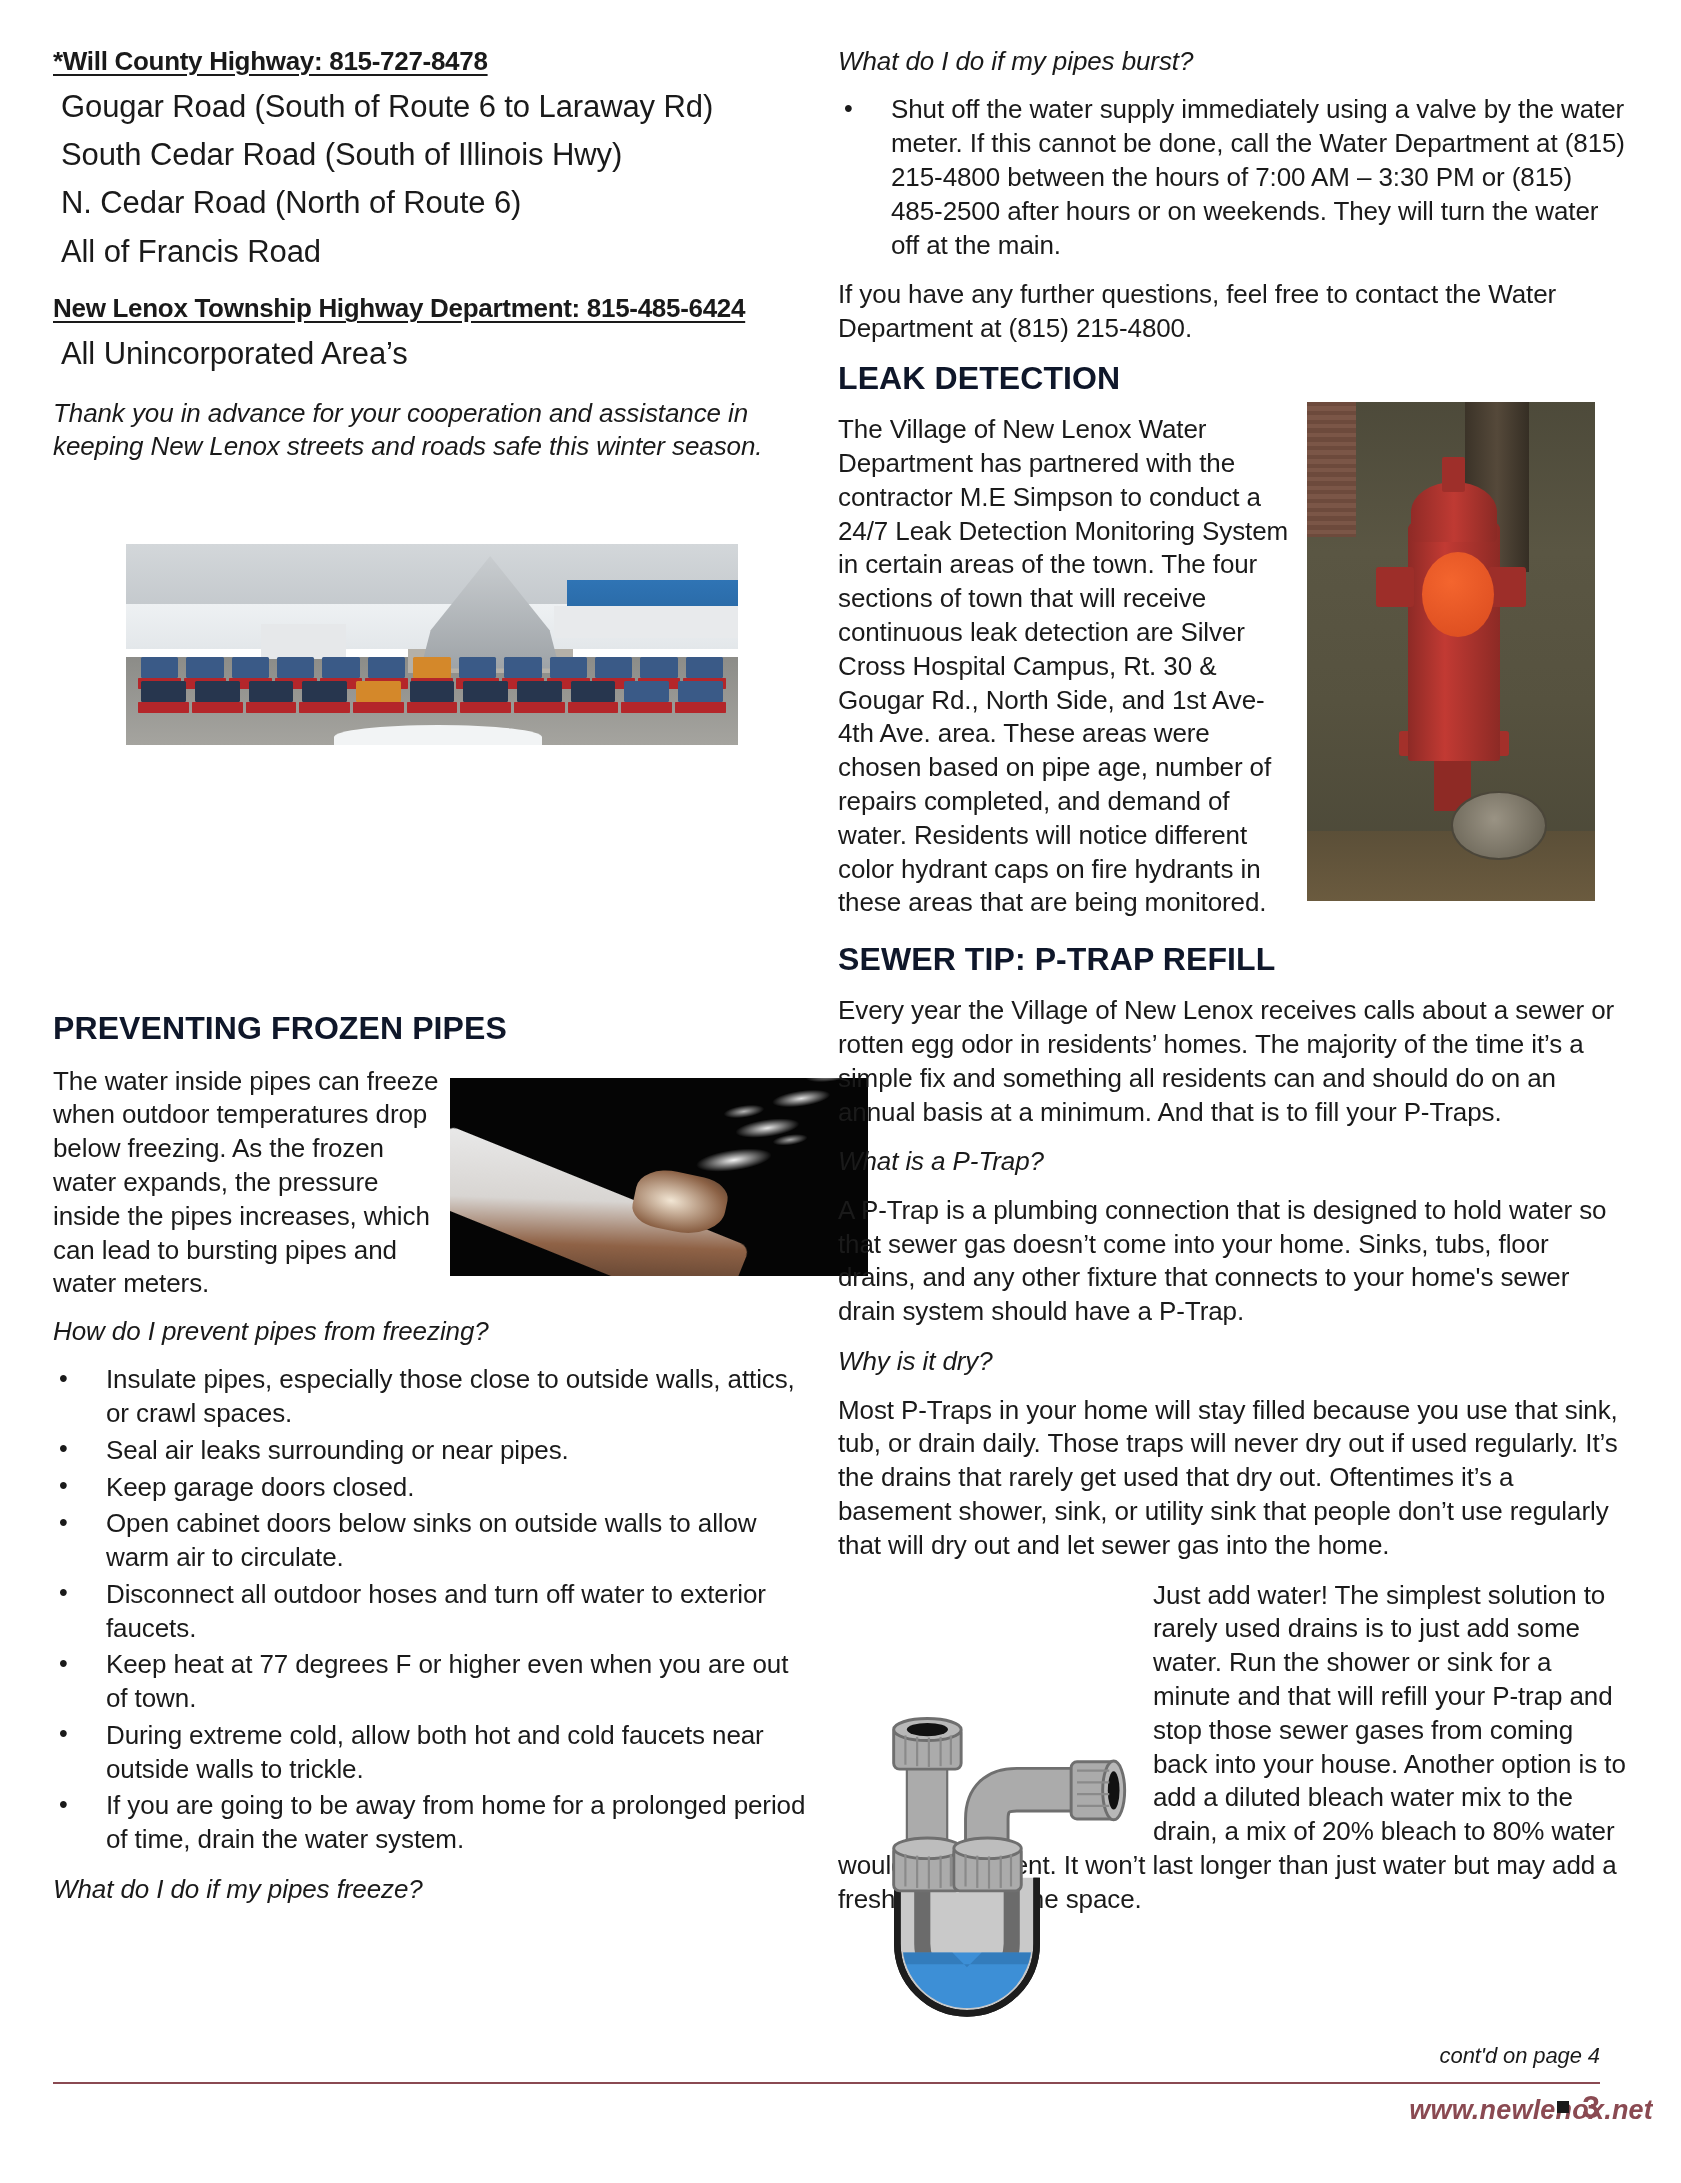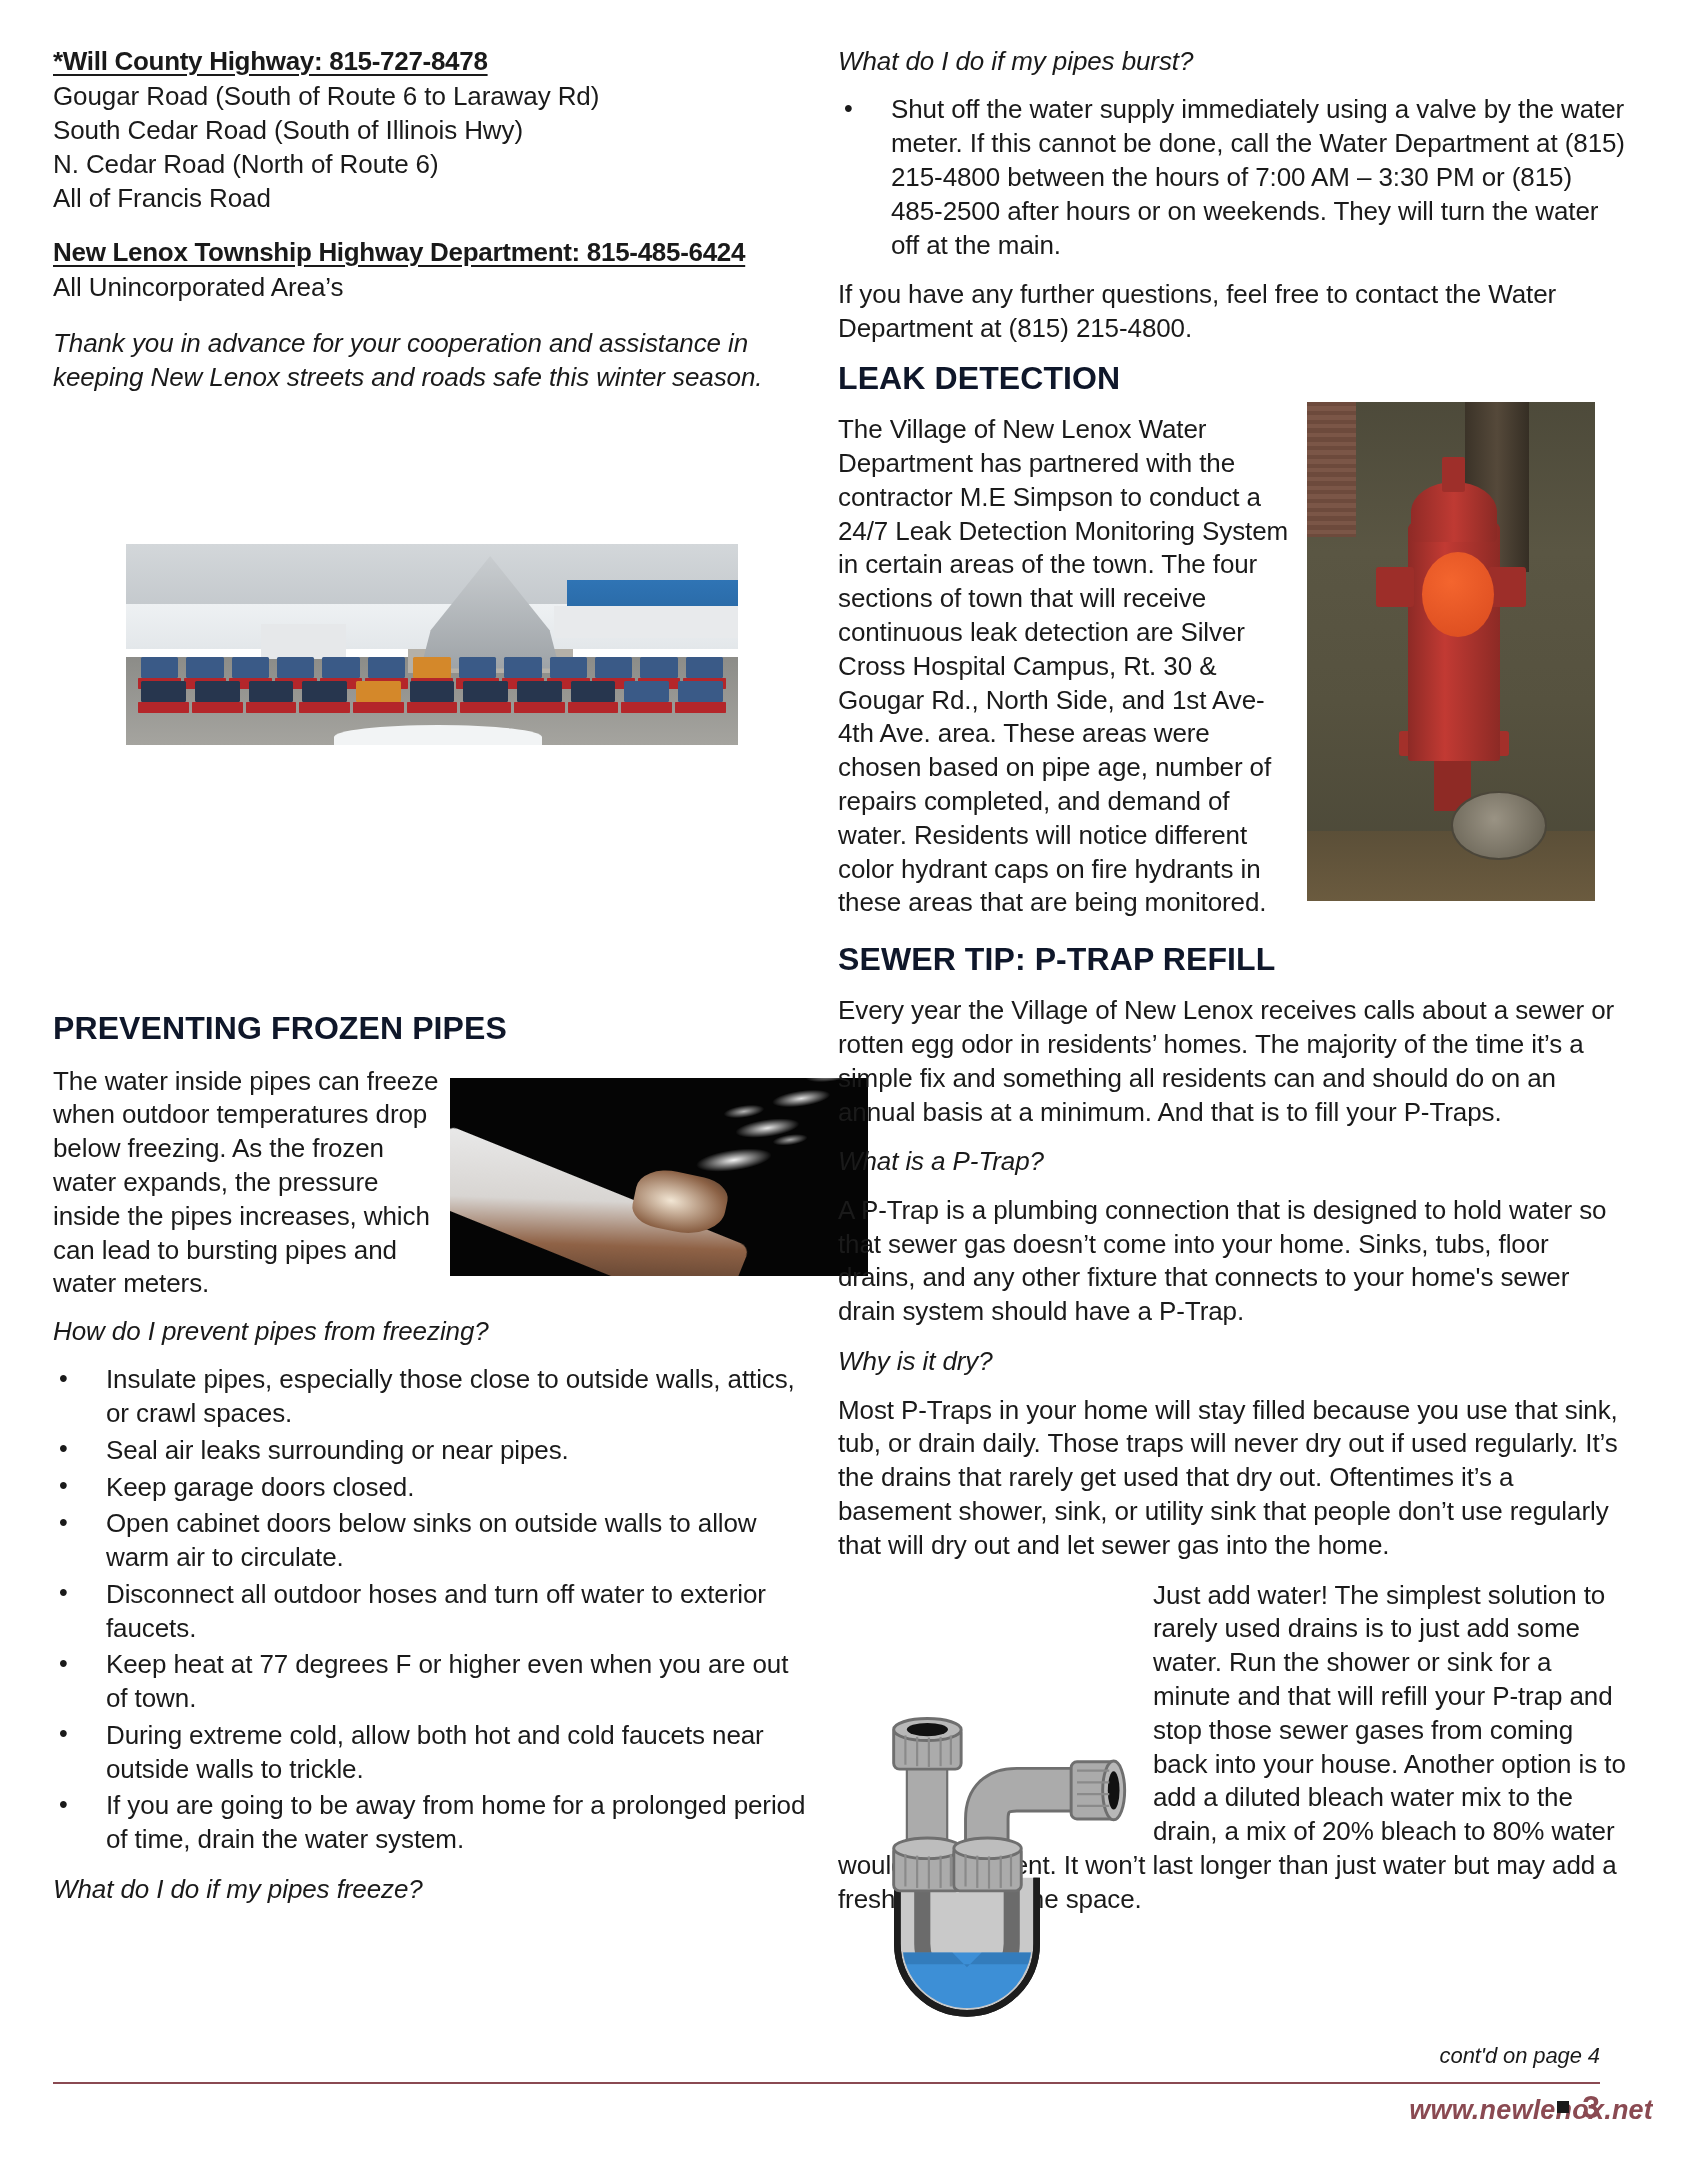--- a/index.html
+++ b/index.html
@@ -39,23 +39,23 @@
     font-size: 26px;
     font-weight: bold;
     letter-spacing: -0.3px;
     text-decoration: underline;
     text-underline-offset: 3.7px;
     line-height: 1.30;
     margin: 0 0 1.5px 0;
   }
   .contact-head.spaced { margin-top: 20.5px; }
   .road-line {
-    font-size: 26px;
+    font-size: 31px;
     line-height: 1.30;
-    margin: 0;
+    margin: 8px;
     letter-spacing: -0.1px;
   }
   .thanks {
     font-style: italic;
     font-size: 26px;
     line-height: 1.30;
     margin: 22px 0 0 0;
     letter-spacing: -0.1px;
   }
 

